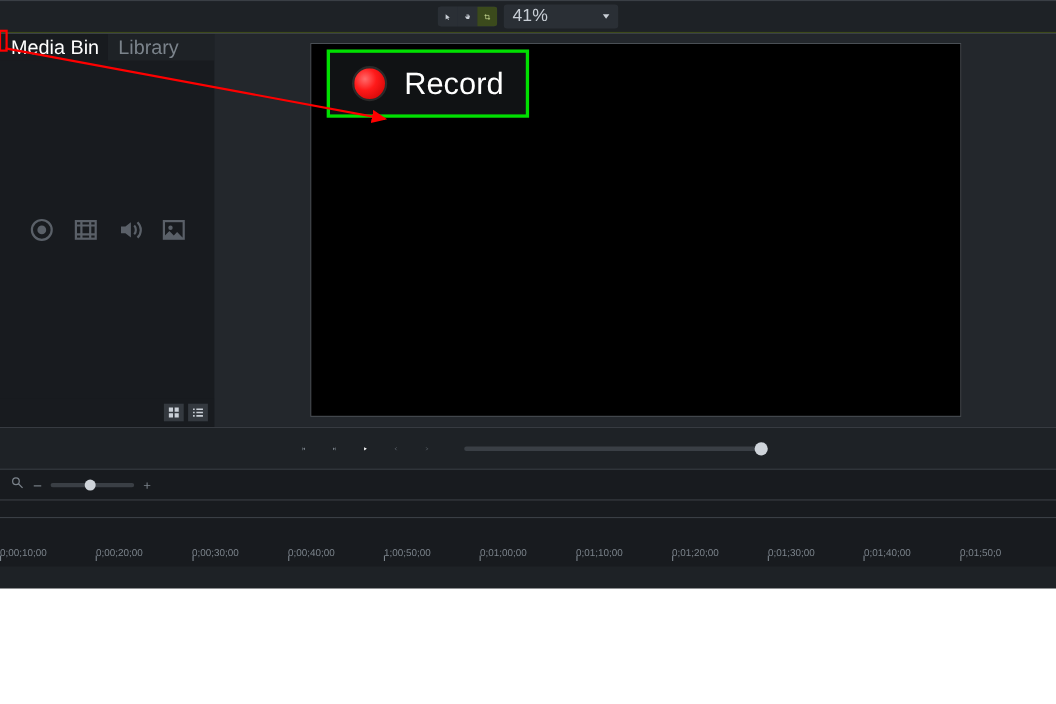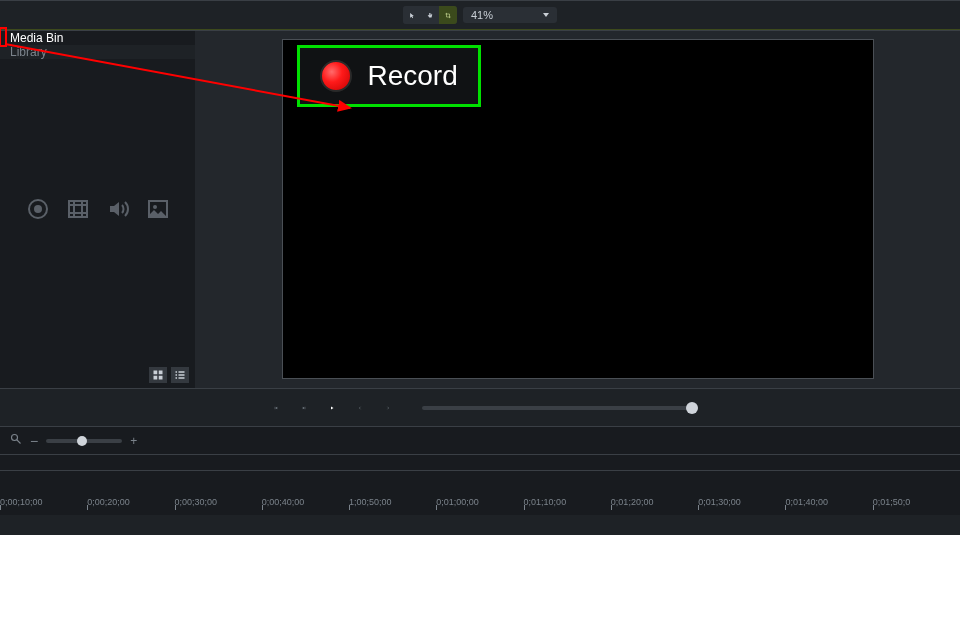--- a/index.html
+++ b/index.html
@@ -70,21 +70,21 @@
     border: none;
     font-size: 11px;
   }
   .tool-btn.active { background: #3b4a1c; color: #d6e8a0; }
   .zoom-select {
     display: flex; align-items: center;
     background: var(--panel);
     border-radius: 3px;
     padding: 2px 8px;
     gap: 50px;
-    font-size: 11px;
+    font-size: 16px;
     color: var(--text);
     cursor: pointer;
   }
   .chev-down {
     display: inline-block;
     width: 0; height: 0;
     border-left: 3px solid transparent;
     border-right: 3px solid transparent;
     border-top: 4px solid var(--text);
   }
@@ -97,22 +97,21 @@
   }
   .sidepanel {
     width: 195px;
     background: var(--panel-dark);
     display: flex;
     flex-direction: column;
   }
   .tabs {
     height: 24px;
     display: flex;
-    font-size: 12px;
-    flex-direction: column;
+    font-size: 18px;
   }
   .tab {
     flex: 1;
     display: flex; align-items: center; padding-left: 10px;
     background: var(--bg0);
     color: var(--text-dim);
     cursor: pointer;
   }
   .tab.active { background: var(--panel-dark); color: #fff; font-weight: 500; }
 

